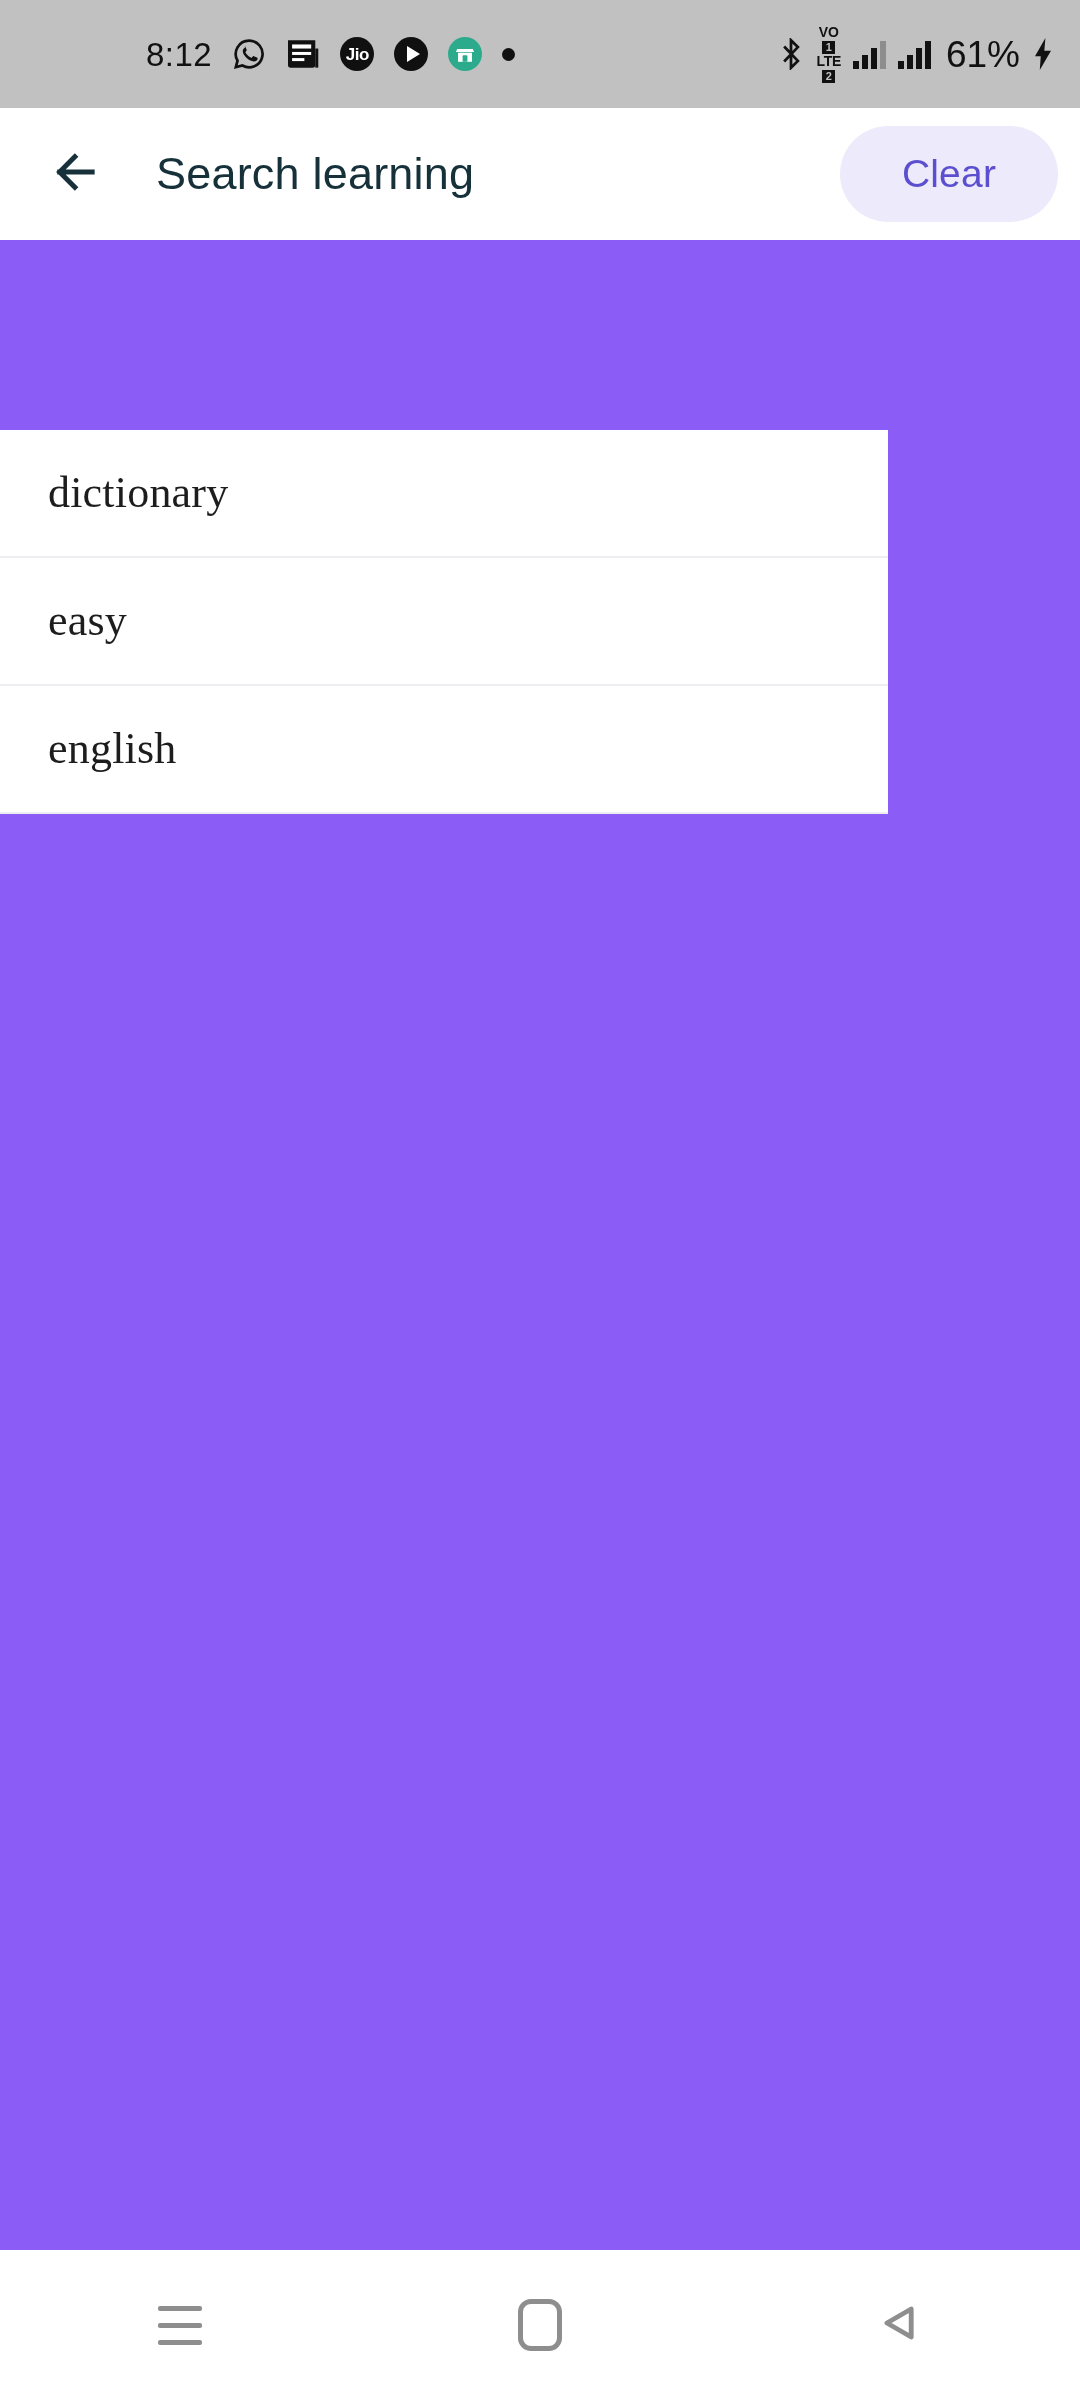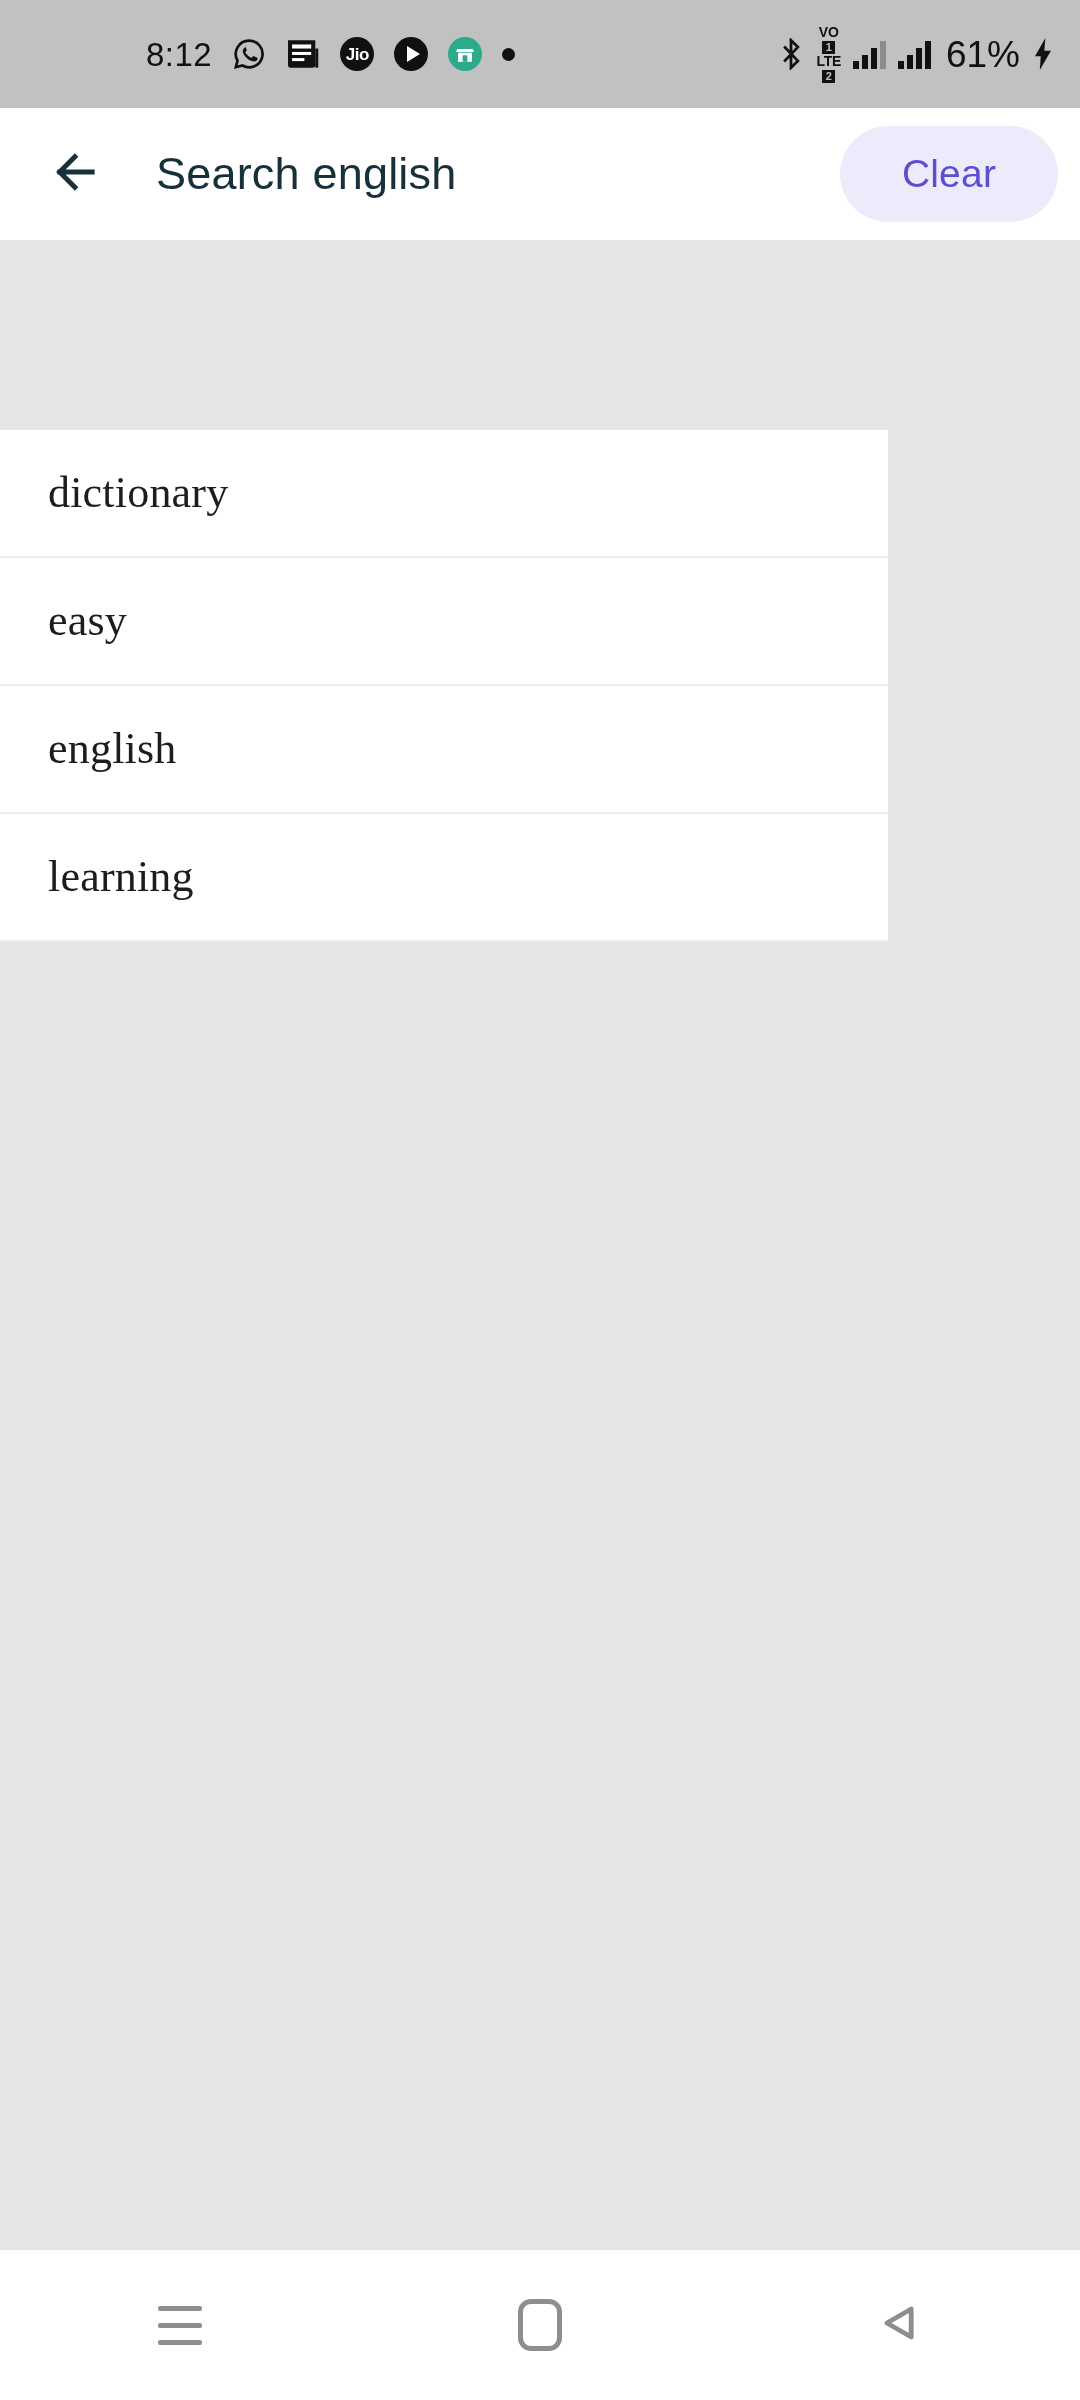--- a/index.html
+++ b/index.html
@@ -2,21 +2,21 @@
 <html><head>
 <meta charset="utf-8">
 <style>
   * { margin:0; padding:0; box-sizing:border-box; }
   html, body {
     width:1080px; height:2400px;
     background:#ffffff;
     font-family:"Liberation Sans", sans-serif;
     overflow:hidden;
   }
-  #screen { position:relative; width:1080px; height:2400px; background:#e5e5e5; }
+  #screen { position:relative; width:1080px; height:2400px; background:#8b5cf6; }
 
   
   .status-bar{
     position:absolute; top:0; left:0;
     width:1080px; height:108px;
     background:#c1c1c1;
     display:flex; align-items:center;
     padding:0 26px;
   }
   .sb-left{ display:flex; align-items:center; gap:20px; flex:1; padding-left:120px; }
@@ -197,36 +197,33 @@
   </div>
 
   <div class="app-bar">
     <div class="back-btn">
       <span>
         <svg viewBox="0 0 24 24" width="52" height="52">
           <path fill="none" stroke="#17313b" stroke-width="2.3" stroke-linecap="square" stroke-linejoin="miter" d="M19 12H4m0 0 7-7M4 12l7 7"></path>
         </svg>
       </span>
     </div>
-    <div class="app-title">Search english</div>
+    <div class="app-title">Search learning</div>
     <button class="clear-btn">Clear</button>
   </div>
 
   <div class="history-list">
     <div class="history-item">
       <span class="label">dictionary</span>
     </div>
     <div class="history-item">
       <span class="label">easy</span>
     </div>
     <div class="history-item">
       <span class="label">english</span>
-    </div>
-    <div class="history-item">
-      <span class="label">learning</span>
     </div>
   </div>
 
   <div class="nav-bar">
     <div class="nav-btn">
       <span class="nav-recent">
           <i></i>
           <i></i>
           <i></i>
         </span>

